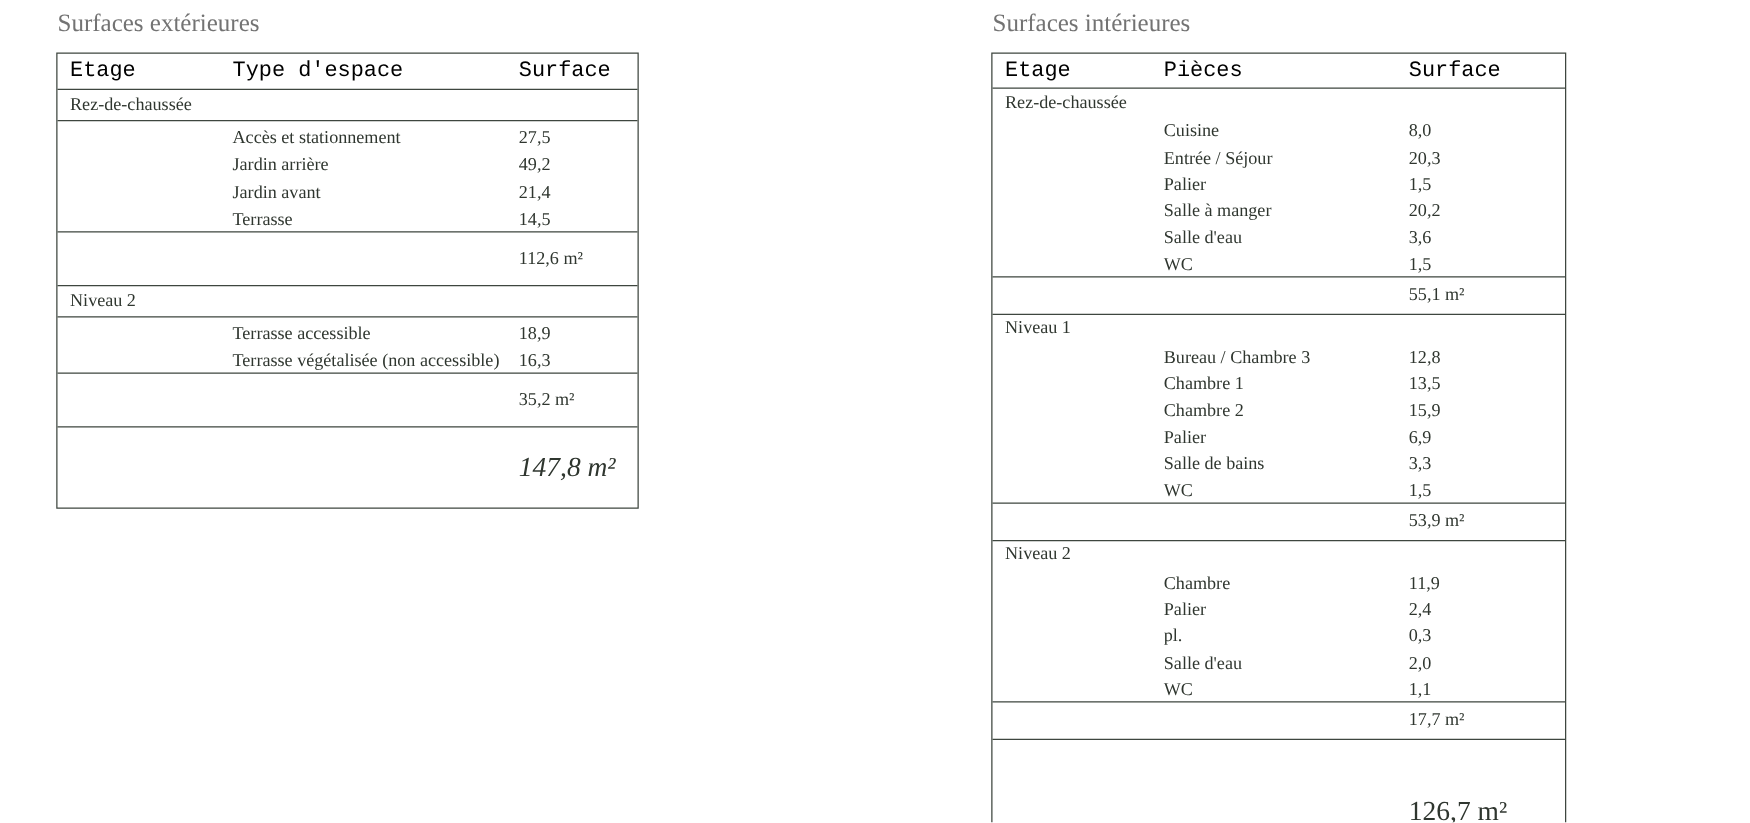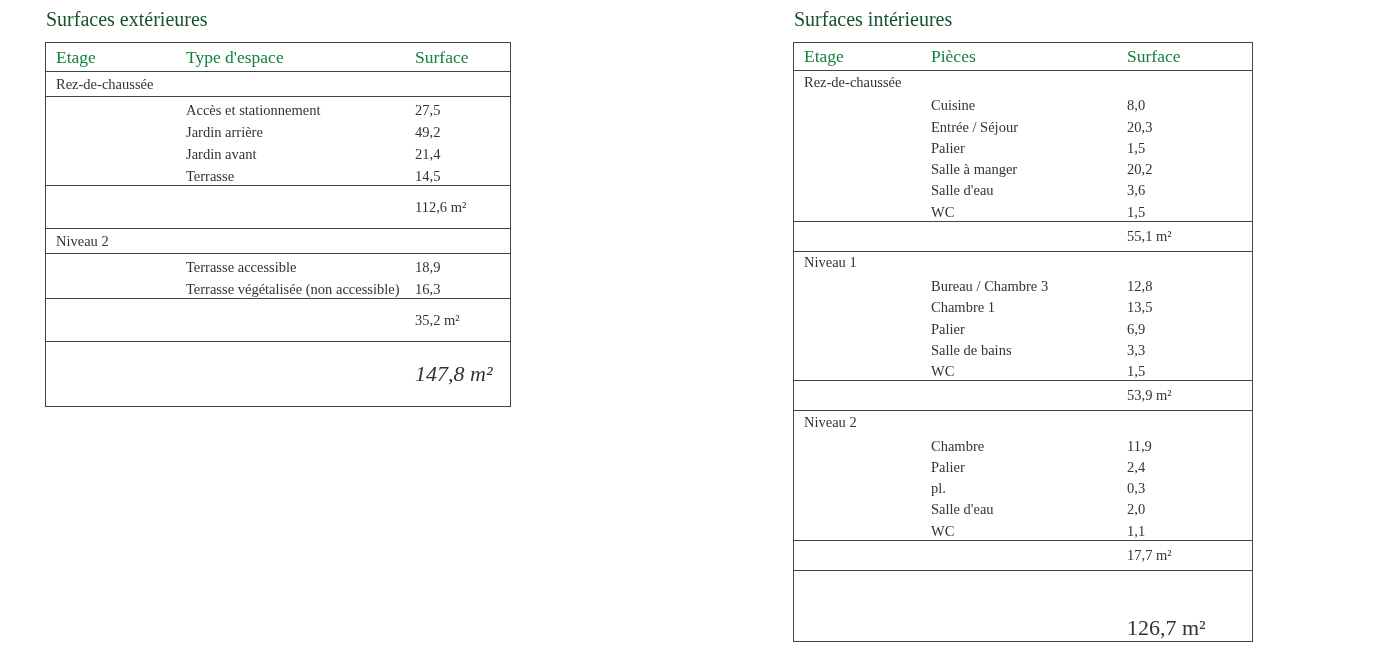--- a/index.html
+++ b/index.html
@@ -20,39 +20,39 @@
     position: absolute;
     top: 8px;
   }
   .table-ext { left: 45px;  width: 466px; --c1: 140px; --c2: 229px; }
   .table-int { left: 793px; width: 460px; --c1: 137px; --c2: 196px; }
 
   .title {
     font-size: 20px;
     font-weight: normal;
     margin: 0 0 11px 1px;
-    color: #14532d;
+    color: #737373;
   }
   .tbl {
     border: 1.5px solid #3e463f;
     background: #ffffff;
   }
   .row {
     display: flex;
     align-items: center;
     box-sizing: border-box;
   }
   .c1 { width: var(--c1); padding-left: 10px; box-sizing: border-box; flex: 0 0 auto; }
   .c2 { width: var(--c2); box-sizing: border-box; flex: 0 0 auto; }
   .c3 { flex: 1 1 auto; }
 
   .header { border-bottom: 1.5px solid #3e463f; }
   .table-ext .header { height: 29px; }
   .table-int .header { height: 28px; }
-  .th { font-size: 17.5px; color: #15803d; }
+  .th { font-size: 17.5px; color: #000000; font-family: Liberation Mono, monospace; }
 
   .sec-label {
     padding-left: 10px;
     font-size: 14.5px;
   }
   .table-ext .sec-label { height: 25px; border-bottom: 1.5px solid #3e463f; }
   .table-int .sec-label { height: 22px; }
 
   .item { font-size: 14.5px; align-items: flex-end; }
   .table-ext .item { height: 22px; }
@@ -194,20 +194,25 @@
             <div class="c2">Bureau / Chambre 3</div>
             <div class="c3">12,8</div>
           </div>
           <div class="row item">
             <div class="c1"></div>
             <div class="c2">Chambre 1</div>
             <div class="c3">13,5</div>
           </div>
           <div class="row item">
             <div class="c1"></div>
+            <div class="c2">Chambre 2</div>
+            <div class="c3">15,9</div>
+          </div>
+          <div class="row item">
+            <div class="c1"></div>
             <div class="c2">Palier</div>
             <div class="c3">6,9</div>
           </div>
           <div class="row item">
             <div class="c1"></div>
             <div class="c2">Salle de bains</div>
             <div class="c3">3,3</div>
           </div>
           <div class="row item">
             <div class="c1"></div>

